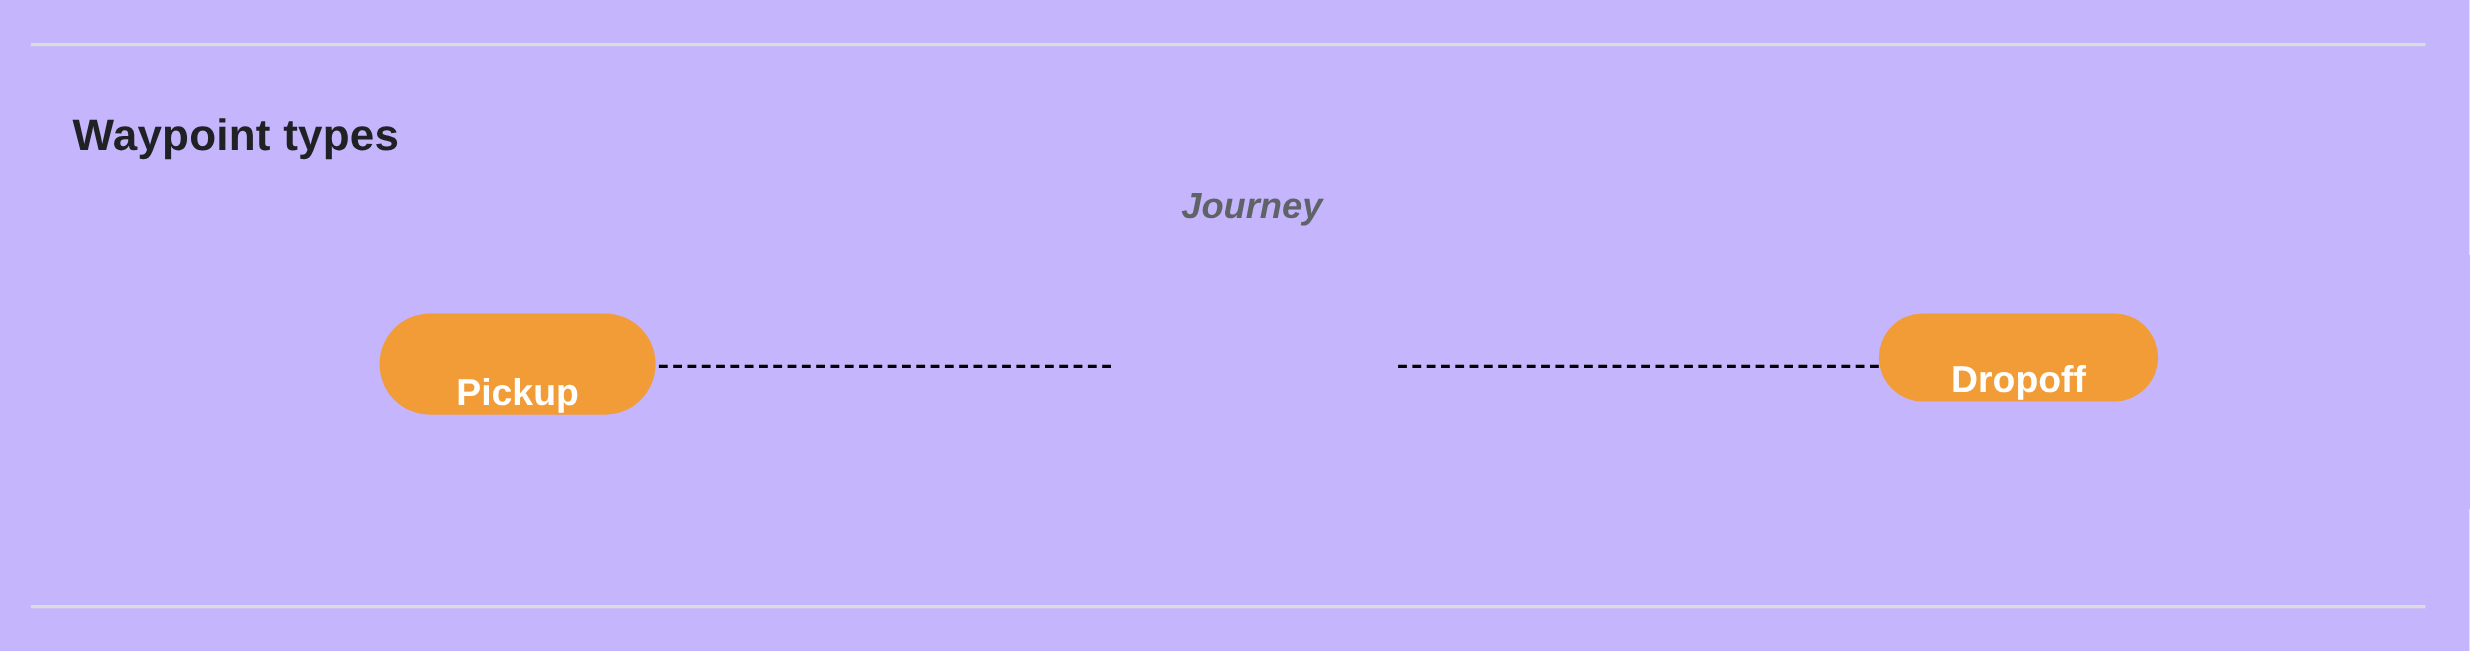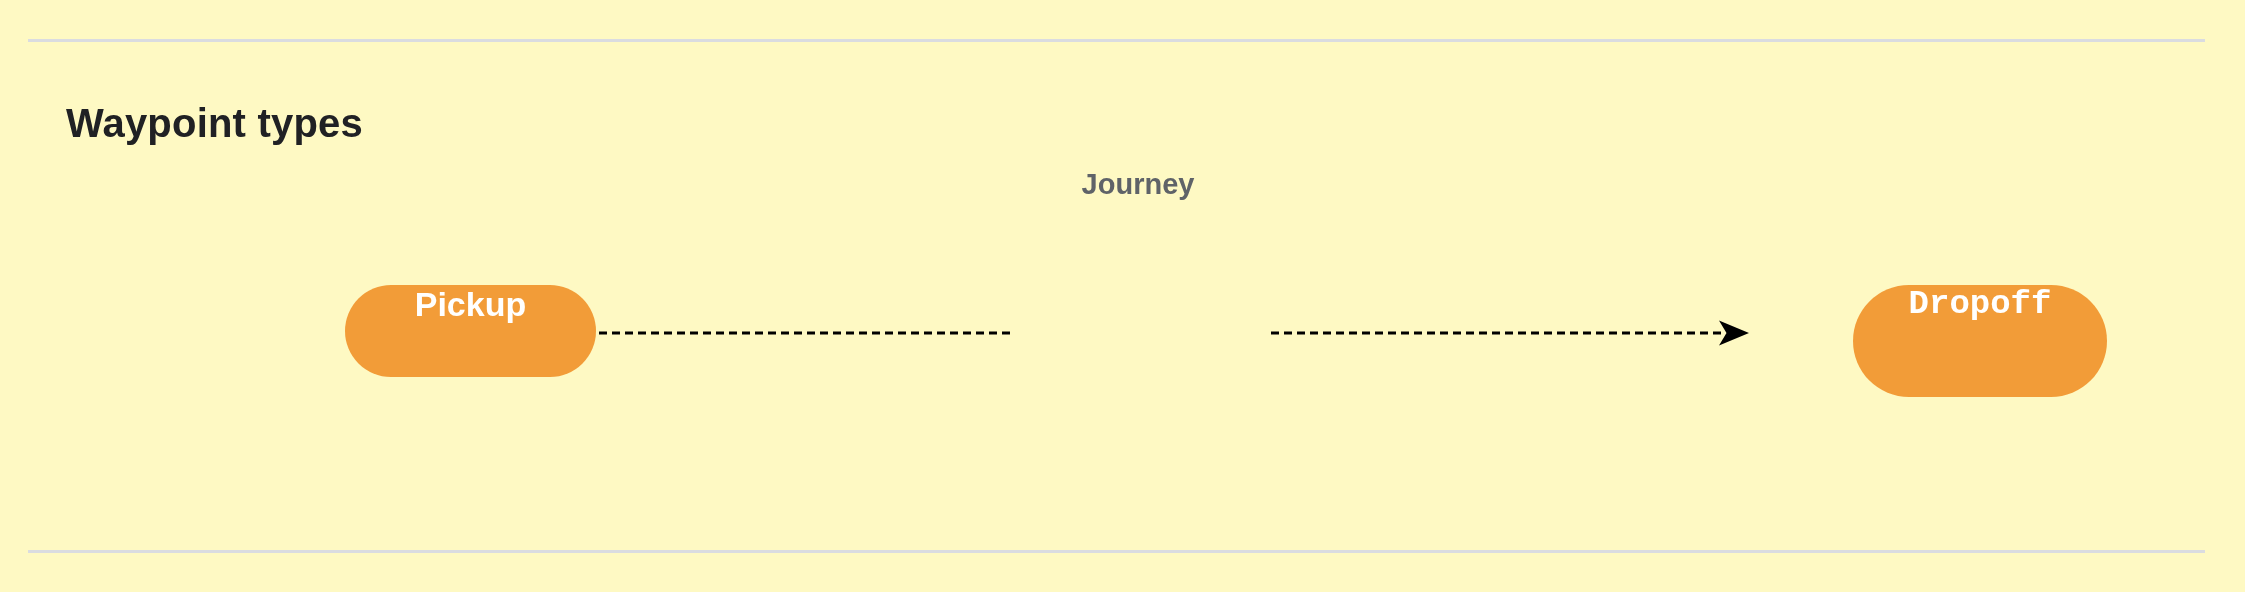--- a/index.html
+++ b/index.html
@@ -5,21 +5,21 @@
   html, body {
     margin: 0;
     padding: 0;
     background: #ffffff;
     font-family: "Liberation Sans", sans-serif;
   }
   .canvas {
     position: relative;
     width: 2245px;
     height: 592px;
-    background: #fef9c3;
+    background: #c4b5fd;
     overflow: hidden;
   }
   .rule {
     position: absolute;
     left: 28px;
     width: 2177px;
     height: 3px;
     background: #dadce0;
   }
   .rule-top { top: 39px; }
@@ -31,40 +31,41 @@
     font-size: 40px;
     font-weight: 700;
     color: #202124;
     letter-spacing: 0.2px;
   }
   .journey-label {
     position: absolute;
     left: 1138px;
     top: 168px;
     transform: translateX(-50%);
-    font-size: 29px;
+    font-size: 33px;
     font-weight: 700;
     color: #5f6368;
+    font-style: italic;
   }
   .node {
     position: absolute;
     display: flex;
-    align-items: flex-start;
+    align-items: flex-end;
     justify-content: center;
     box-sizing: border-box;
     font-weight: 700;
     border-radius: 999px;
   }
   .node-terminal {
     background: #f29c38;
     color: #ffffff;
     font-size: 34px;
   }
   .node-pickup  { left: 345px;  top: 285px; width: 251px; height: 92px; }
-  .node-dropoff { left: 1853px; top: 285px; width: 254px; height: 112px; font-family: Liberation Mono, monospace; }
+  .node-dropoff { left: 1708px; top: 285px; width: 254px; height: 80px; }
   .node-via {
     left: 1013px; top: 284px; width: 255px; height: 96px;
     background: #ffffff;
     border: 3px solid #1b86e0;
     color: #9aa0a6;
     font-size: 36px;
   }
   .connector-svg {
     position: absolute;
     left: 0;

